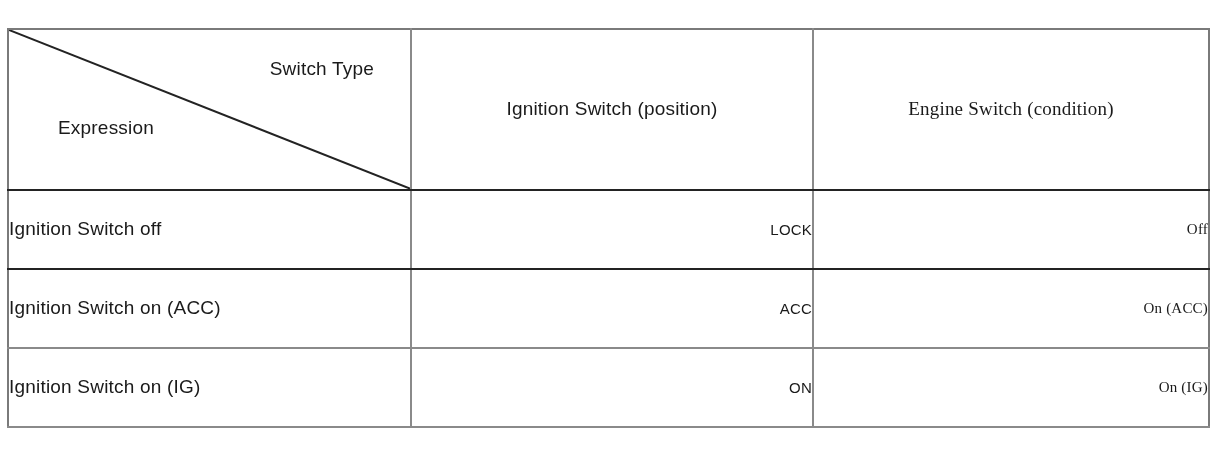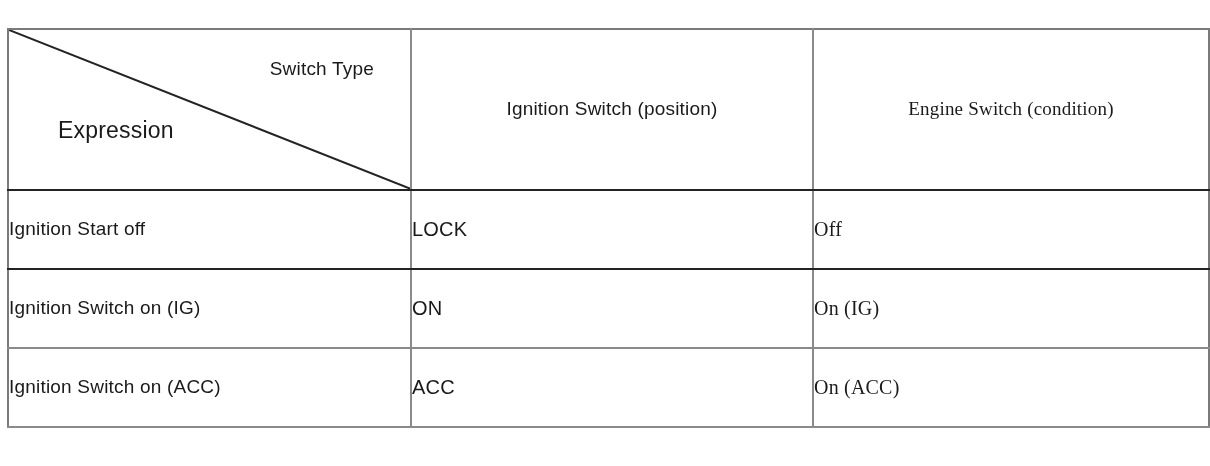--- a/index.html
+++ b/index.html
@@ -82,21 +82,21 @@
     top: 28px;
     text-align: right;
     font-size: 19px;
     letter-spacing: 0.2px;
     white-space: nowrap;
   }
   .corner-expression {
     position: absolute;
     left: 49px;
     top: 87px;
-    font-size: 23px;
+    font-size: 19px;
     letter-spacing: 0.2px;
     white-space: nowrap;
   }
 
   
   .head-label {
     height: 136px;
     text-align: center;
     font-size: 19px;
     letter-spacing: 0.2px;
@@ -106,22 +106,22 @@
   
   .body-row td { height: 66px; }
   .cell-expr {
     text-align: left;
     padding-left: 32px;
     font-size: 19px;
     letter-spacing: 0.2px;
     white-space: nowrap;
   }
   .cell-val {
-    text-align: left;
-    font-size: 20px;
+    text-align: right;
+    font-size: 15px;
     letter-spacing: 0.2px;
     white-space: nowrap;
   }
 </style>
 </head>
 <body>
 
 <div class="page">
 
   <table class="switch-table">
@@ -139,34 +139,34 @@
 
           <div class="corner-expression">Expression</div>
         </td>
 
         <td class="head-label col-mid vsep-right rule-dark">Ignition Switch (position)</td>
 
         <td class="head-label col-right rule-dark">Engine Switch (condition)</td>
       </tr>
 
       <tr class="body-row">
-        <td class="cell-expr col-expr vsep-right rule-dark">Ignition Start off</td>
+        <td class="cell-expr col-expr vsep-right rule-dark">Ignition Switch off</td>
         <td class="cell-val col-mid vsep-right rule-dark">LOCK</td>
         <td class="cell-val col-right rule-dark">Off</td>
+      </tr>
+
+      <tr class="body-row">
+        <td class="cell-expr col-expr vsep-right rule-light">Ignition Switch on (ACC)</td>
+        <td class="cell-val col-mid vsep-right rule-light">ACC</td>
+        <td class="cell-val col-right rule-light">On (ACC)</td>
       </tr>
 
       <tr class="body-row">
         <td class="cell-expr col-expr vsep-right rule-light">Ignition Switch on (IG)</td>
         <td class="cell-val col-mid vsep-right rule-light">ON</td>
         <td class="cell-val col-right rule-light">On (IG)</td>
-      </tr>
-
-      <tr class="body-row">
-        <td class="cell-expr col-expr vsep-right rule-light">Ignition Switch on (ACC)</td>
-        <td class="cell-val col-mid vsep-right rule-light">ACC</td>
-        <td class="cell-val col-right rule-light">On (ACC)</td>
       </tr>
 
 
     </tbody>
   </table>
 
 </div>
 
 </body></html>

